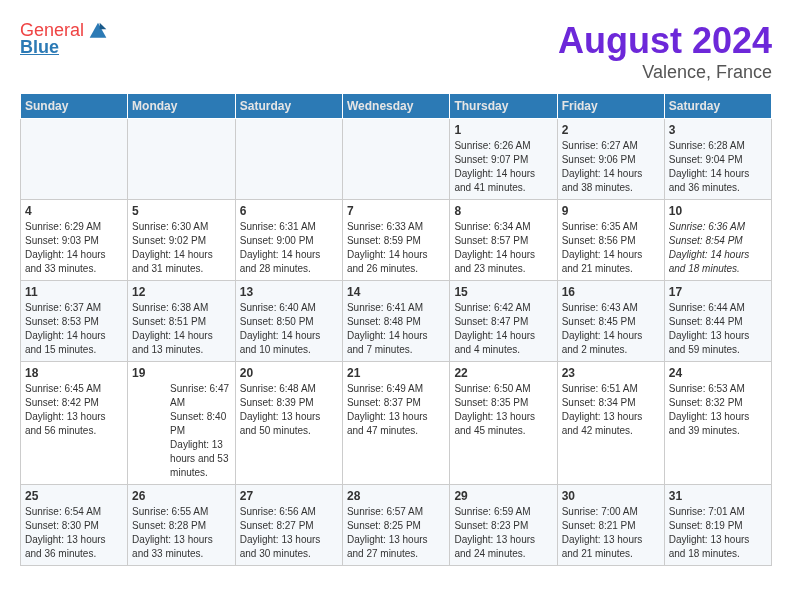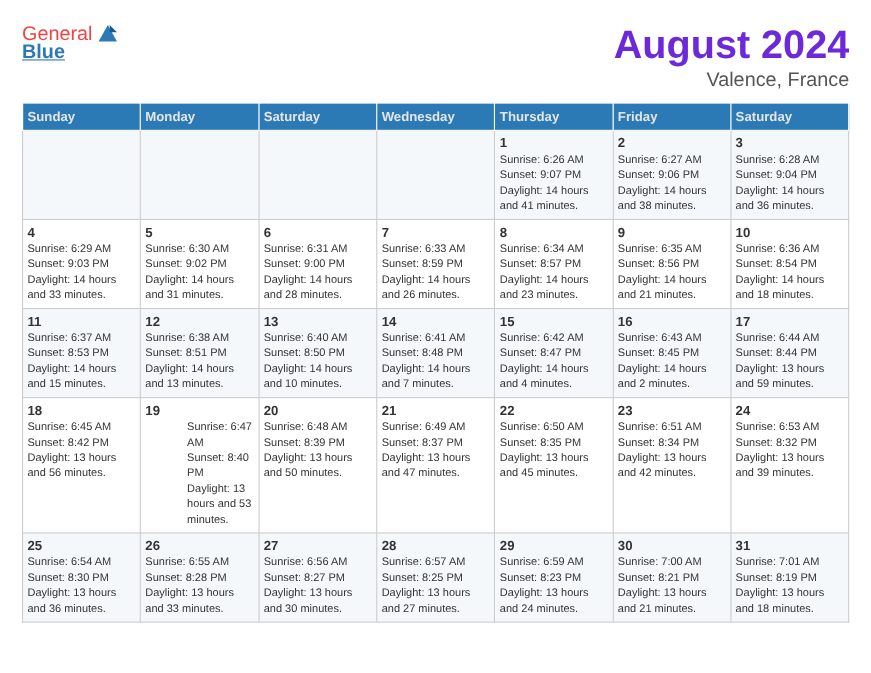--- a/index.html
+++ b/index.html
@@ -188,21 +188,21 @@
 Daylight: 14 hours and 23 minutes.</div>
         </td>
         <td>
           <span class="day-number">9</span>
           <div class="day-info" style="white-space: pre-line;">Sunrise: 6:35 AM
 Sunset: 8:56 PM
 Daylight: 14 hours and 21 minutes.</div>
         </td>
         <td>
           <span class="day-number">10</span>
-          <div class="day-info" style="white-space: pre-line;">Sunrise: 6:36 AM
+          <div class="day-info" style="white-space: pre-line; font-style: italic;">Sunrise: 6:36 AM
 Sunset: 8:54 PM
 Daylight: 14 hours and 18 minutes.</div>
         </td>
       </tr>
       <tr>
         <td>
           <span class="day-number">11</span>
           <div class="day-info" style="white-space: pre-line;">Sunrise: 6:37 AM
 Sunset: 8:53 PM
 Daylight: 14 hours and 15 minutes.</div>

